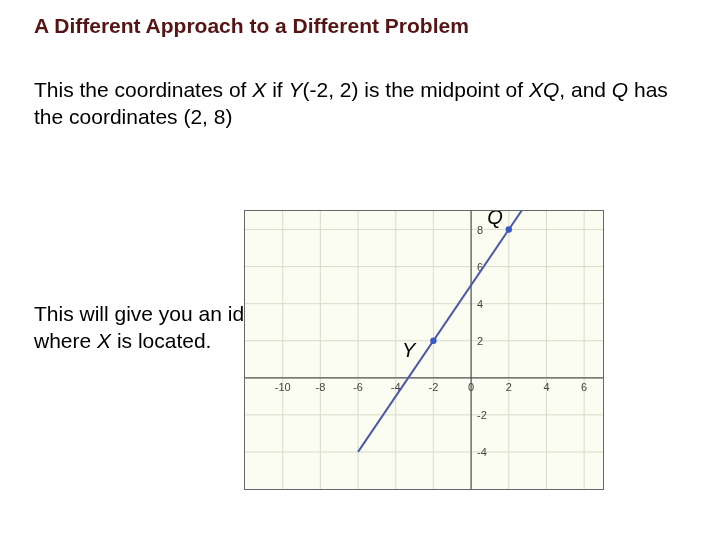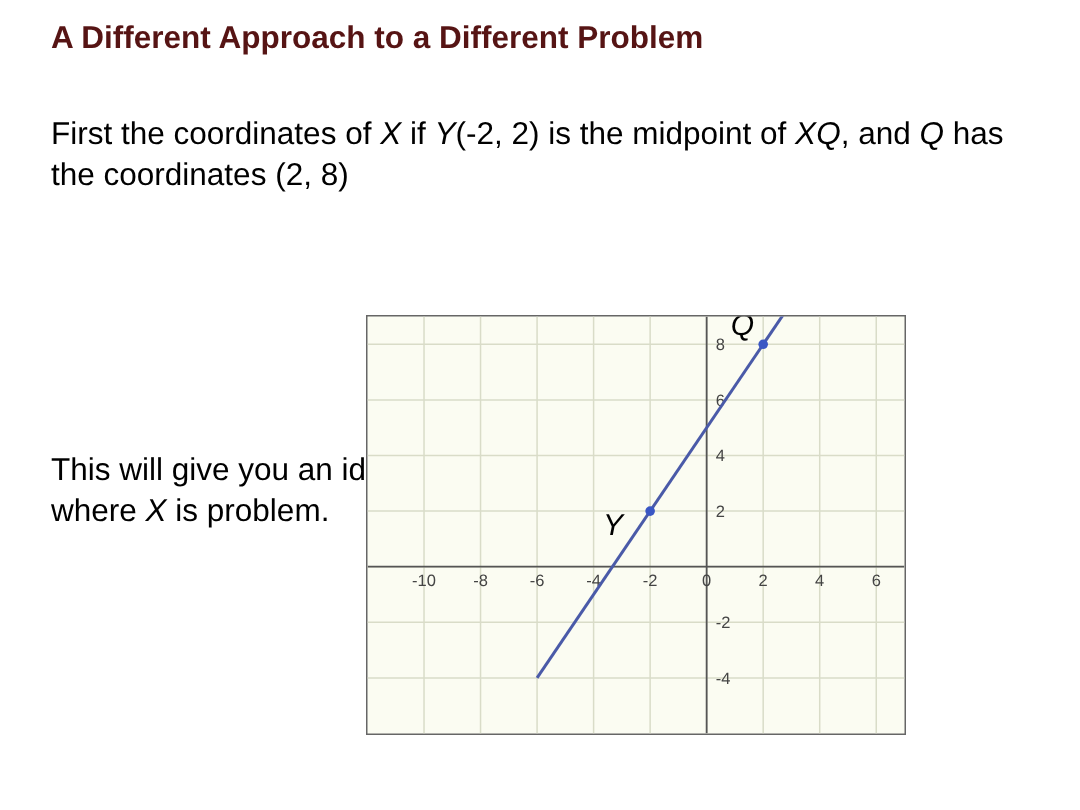--- a/index.html
+++ b/index.html
@@ -52,27 +52,27 @@
   }
   .i { font-style: italic; }
 </style>
 </head>
 <body>
 <div class="slide">
 
 <div class="heading h1">A Different Approach to a Different Problem</div>
 
 <div class="problem">
-  <span>First the coordinates of </span><span class="i">X</span><span> if </span><span class="i">Y</span><span>(-2, 2) is the midpoint of </span><span class="i">XQ</span><span>, and </span><span class="i">Q</span><span> has the coordinates (2, 8)</span>
+  <span>This the coordinates of </span><span class="i">X</span><span> if </span><span class="i">Y</span><span>(-2, 2) is the midpoint of </span><span class="i">XQ</span><span>, and </span><span class="i">Q</span><span> has the coordinates (2, 8)</span>
 </div>
 
 
 
 <div class="para2">
-  <span>This will give you an idea of where </span><span class="i">X</span><span> is problem.</span>
+  <span>This will give you an idea of where </span><span class="i">X</span><span> is located.</span>
 </div>
 
 <div class="chart-box">
   <svg id="chart-svg" width="358" height="278" viewBox="0 0 358 278">
         <line x1="37.68421052631579" y1="0" x2="37.68421052631579" y2="278" stroke="#d9dcc8" stroke-width="1"></line>
         <line x1="75.36842105263158" y1="0" x2="75.36842105263158" y2="278" stroke="#d9dcc8" stroke-width="1"></line>
         <line x1="113.05263157894736" y1="0" x2="113.05263157894736" y2="278" stroke="#d9dcc8" stroke-width="1"></line>
         <line x1="150.73684210526315" y1="0" x2="150.73684210526315" y2="278" stroke="#d9dcc8" stroke-width="1"></line>
         <line x1="188.42105263157893" y1="0" x2="188.42105263157893" y2="278" stroke="#d9dcc8" stroke-width="1"></line>
         <line x1="226.1052631578947" y1="0" x2="226.1052631578947" y2="278" stroke="#d9dcc8" stroke-width="1"></line>

